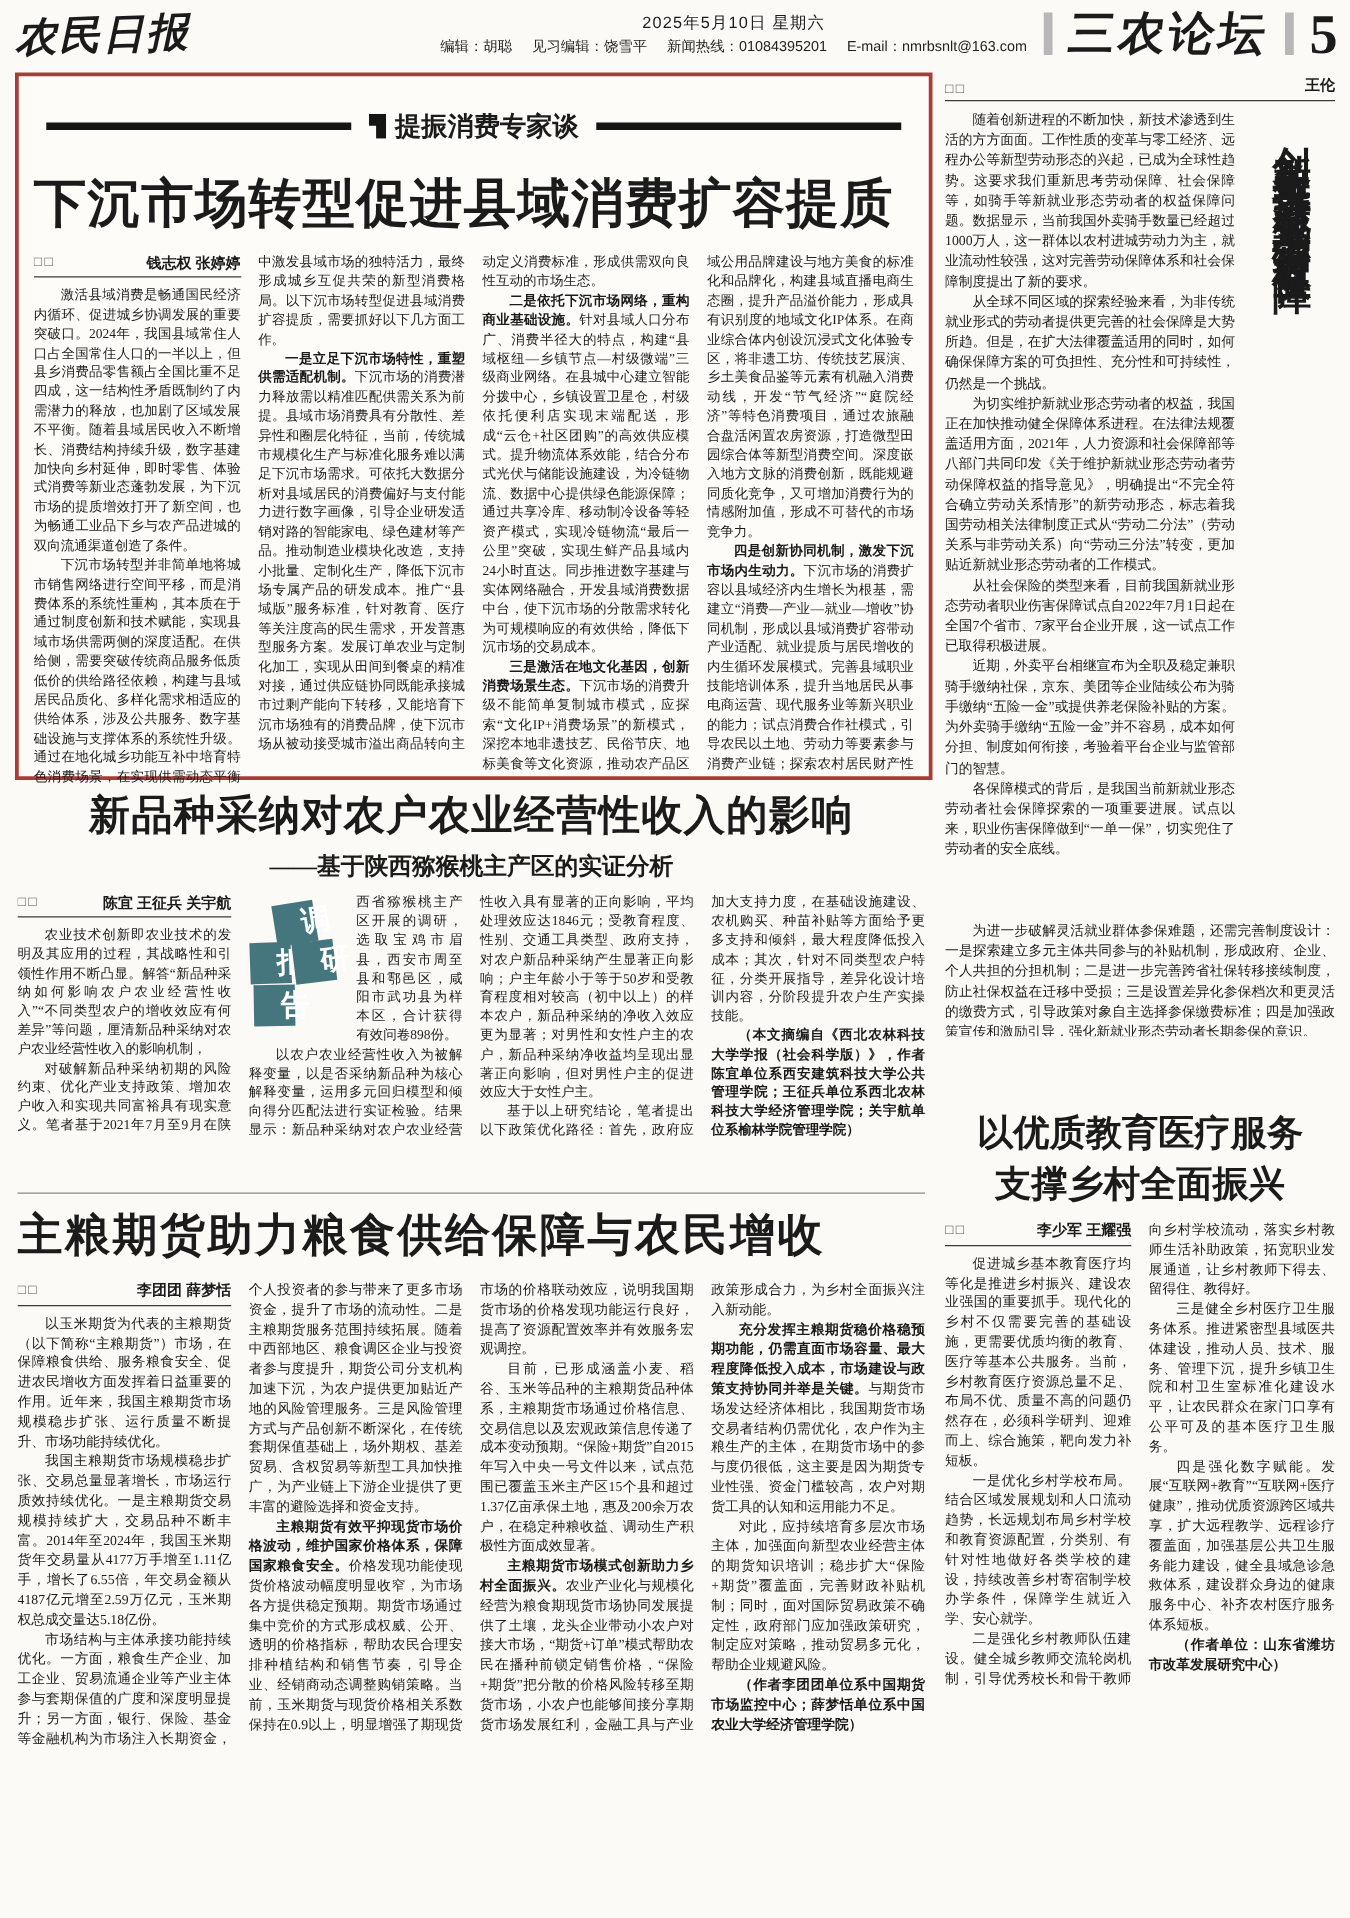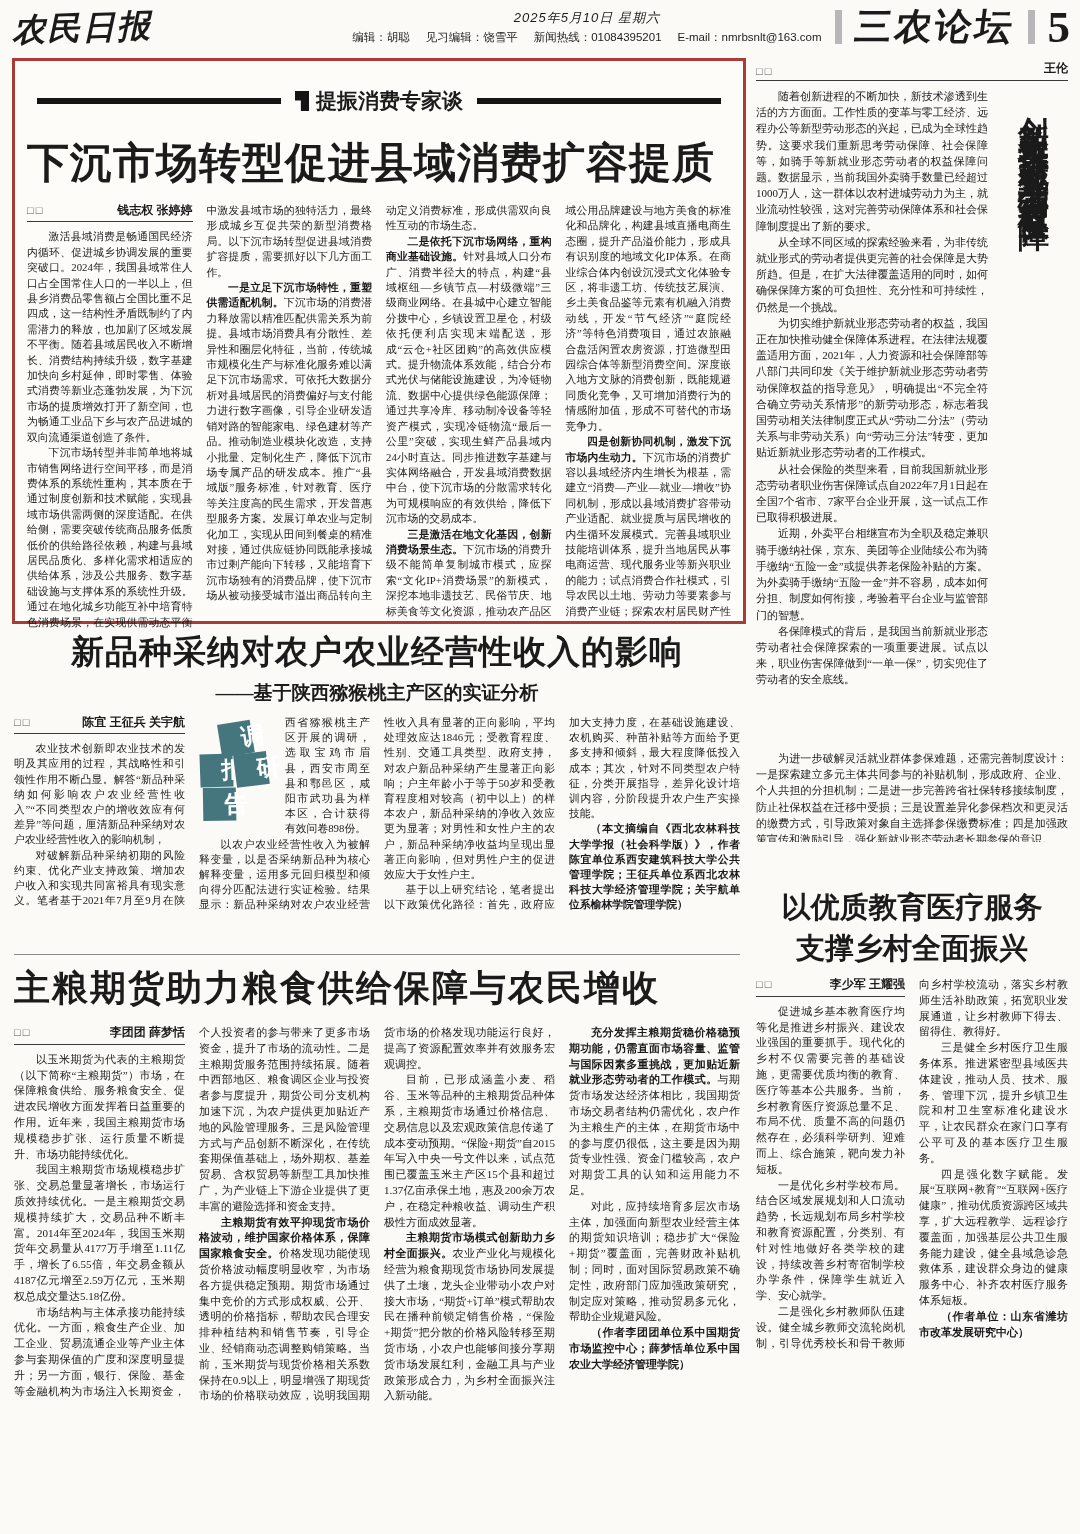--- a/index.html
+++ b/index.html
@@ -3,21 +3,21 @@
 <meta charset="utf-8">
 <style>
   html,body{margin:0;padding:0;}
   body{width:1080px;height:1534px;position:relative;background:#fbfaf6;color:#1b1b1b;
        font-family:"Liberation Serif",serif;overflow:hidden;}
   
   .header{position:absolute;left:12px;top:2px;width:1058px;height:50px;display:flex;align-items:center;}
   .masthead{font-size:33px;font-weight:bold;font-style:italic;letter-spacing:2px;
             transform:rotate(-2deg);width:195px;white-space:nowrap;}
   .hdr-mid{margin-left:auto;text-align:center;font-family:"Liberation Sans",sans-serif;}
-  .hdr-date{font-size:13px;letter-spacing:1px;margin-bottom:3px;font-style:italic;}
+  .hdr-date{font-size:13px;letter-spacing:1px;margin-bottom:3px;}
   .hdr-editors{font-size:11.5px;display:flex;gap:16px;color:#222;}
   .hdr-bar{width:7px;height:34px;background:#b7b7b7;margin:0 13px;flex:none;}
   .section-title{font-size:37px;font-weight:bold;letter-spacing:3px;transform:skewX(-7deg);white-space:nowrap;}
   .page-no{font-size:45px;font-weight:bold;line-height:45px;}
   
   .byline-row{display:flex;justify-content:space-between;align-items:flex-end;
               border-bottom:1px solid #3a3a3a;padding-bottom:3px;margin-bottom:7px;}
   .marker{color:#555;font-size:11px;letter-spacing:2px;}
   .byline{font-weight:bold;font-size:12px;font-family:"Liberation Sans",sans-serif;white-space:nowrap;}
   p.para{margin:0;text-indent:2em;}
@@ -35,21 +35,21 @@
   .lead-headline{text-align:left;font-size:42px;font-weight:bold;letter-spacing:1px;
                  margin:4px 0 12px;white-space:nowrap;}
   .lead-body{column-count:4;column-gap:14px;height:428px;overflow:hidden;
              font-size:10.8px;line-height:15.4px;text-align:justify;}
   
   .article-rt{position:absolute;left:756px;top:60px;width:312px;height:772px;}
   .rt-main{display:flex;height:642px;overflow:hidden;margin-top:4px;}
   .rt-flow{flex:1;font-size:11px;line-height:16.2px;text-align:justify;overflow:hidden;padding-right:10px;}
   .rt-title{width:70px;writing-mode:vertical-rl;text-orientation:upright;font-size:31px;font-weight:bold;
             letter-spacing:6px;line-height:70px;padding-top:4px;}
-  .rt-tail{font-size:11px;line-height:16.2px;text-align:justify;overflow:hidden;height:92px;margin-top:20px;}
+  .rt-tail{font-size:11px;line-height:16.2px;text-align:justify;overflow:hidden;height:92px;margin-top:7px;}
   
   .article-mid{position:absolute;left:14px;top:630px;width:726px;height:320px;}
   .mid-headline{text-align:center;font-size:33px;font-weight:bold;letter-spacing:1px;white-space:nowrap;}
   .mid-subtitle{text-align:center;font-size:19px;font-weight:bold;margin:5px 0 9px;}
   .mid-body{column-count:4;column-gap:14px;height:238px;overflow:hidden;
             font-size:10.8px;line-height:15.2px;text-align:justify;}
   .rule-h{position:absolute;left:14px;top:954px;width:726px;height:1px;background:#8a8a8a;}
   
   .article-bl{position:absolute;left:14px;top:962px;width:726px;height:572px;overflow:hidden;}
   .bl-headline{text-align:left;font-size:36px;font-weight:bold;letter-spacing:2px;margin:2px 0 12px;white-space:nowrap;}
@@ -159,21 +159,21 @@
     <div class="byline-row">
       <span class="marker">□□</span>
       <span class="byline">李团团 薛梦恬</span>
     </div>
   <p class="para">以玉米期货为代表的主粮期货（以下简称“主粮期货”）市场，在保障粮食供给、服务粮食安全、促进农民增收方面发挥着日益重要的作用。近年来，我国主粮期货市场规模稳步扩张、运行质量不断提升、市场功能持续优化。</p>
       <p class="para">我国主粮期货市场规模稳步扩张、交易总量显著增长，市场运行质效持续优化。一是主粮期货交易规模持续扩大，交易品种不断丰富。2014年至2024年，我国玉米期货年交易量从4177万手增至1.11亿手，增长了6.55倍，年交易金额从4187亿元增至2.59万亿元，玉米期权总成交量达5.18亿份。</p>
       <p class="para">市场结构与主体承接功能持续优化。一方面，粮食生产企业、加工企业、贸易流通企业等产业主体参与套期保值的广度和深度明显提升；另一方面，银行、保险、基金等金融机构为市场注入长期资金，个人投资者的参与带来了更多市场资金，提升了市场的流动性。二是主粮期货服务范围持续拓展。随着中西部地区、粮食调区企业与投资者参与度提升，期货公司分支机构加速下沉，为农户提供更加贴近产地的风险管理服务。三是风险管理方式与产品创新不断深化，在传统套期保值基础上，场外期权、基差贸易、含权贸易等新型工具加快推广，为产业链上下游企业提供了更丰富的避险选择和资金支持。</p>
       <p class="para"><strong>主粮期货有效平抑现货市场价格波动，维护国家价格体系，保障国家粮食安全。</strong>价格发现功能使现货价格波动幅度明显收窄，为市场各方提供稳定预期。期货市场通过集中竞价的方式形成权威、公开、透明的价格指标，帮助农民合理安排种植结构和销售节奏，引导企业、经销商动态调整购销策略。当前，玉米期货与现货价格相关系数保持在0.9以上，明显增强了期现货市场的价格联动效应，说明我国期货市场的价格发现功能运行良好，提高了资源配置效率并有效服务宏观调控。</p>
       <p class="para">目前，已形成涵盖小麦、稻谷、玉米等品种的主粮期货品种体系，主粮期货市场通过价格信息、交易信息以及宏观政策信息传递了成本变动预期。“保险+期货”自2015年写入中央一号文件以来，试点范围已覆盖玉米主产区15个县和超过1.37亿亩承保土地，惠及200余万农户，在稳定种粮收益、调动生产积极性方面成效显著。</p>
       <p class="para"><strong>主粮期货市场模式创新助力乡村全面振兴。</strong>农业产业化与规模化经营为粮食期现货市场协同发展提供了土壤，龙头企业带动小农户对接大市场，“期货+订单”模式帮助农民在播种前锁定销售价格，“保险+期货”把分散的价格风险转移至期货市场，小农户也能够间接分享期货市场发展红利，金融工具与产业政策形成合力，为乡村全面振兴注入新动能。</p>
-      <p class="para"><strong>充分发挥主粮期货稳价格稳预期功能，仍需直面市场容量、监管与国际因素多重挑战，更加贴近新就业形态劳动者的工作模式。</strong>与期货市场发达经济体相比，我国期货市场交易者结构仍需优化，农户作为主粮生产的主体，在期货市场中的参与度仍很低，这主要是因为期货专业性强、资金门槛较高，农户对期货工具的认知和运用能力不足。</p>
+      <p class="para"><strong>充分发挥主粮期货稳价格稳预期功能，仍需直面市场容量、最大程度降低投入成本，市场建设与政策支持协同并举是关键。</strong>与期货市场发达经济体相比，我国期货市场交易者结构仍需优化，农户作为主粮生产的主体，在期货市场中的参与度仍很低，这主要是因为期货专业性强、资金门槛较高，农户对期货工具的认知和运用能力不足。</p>
       <p class="para">对此，应持续培育多层次市场主体，加强面向新型农业经营主体的期货知识培训；稳步扩大“保险+期货”覆盖面，完善财政补贴机制；同时，面对国际贸易政策不确定性，政府部门应加强政策研究，制定应对策略，推动贸易多元化，帮助企业规避风险。</p>
       <p class="para attribution">（作者李团团单位系中国期货市场监控中心；薛梦恬单位系中国农业大学经济管理学院）</p>
     </div>
 </div>
 
 <div class="article-br">
   <div class="br-headline">
     <div>以优质教育医疗服务</div>
     <div>支撑乡村全面振兴</div>
   </div>

